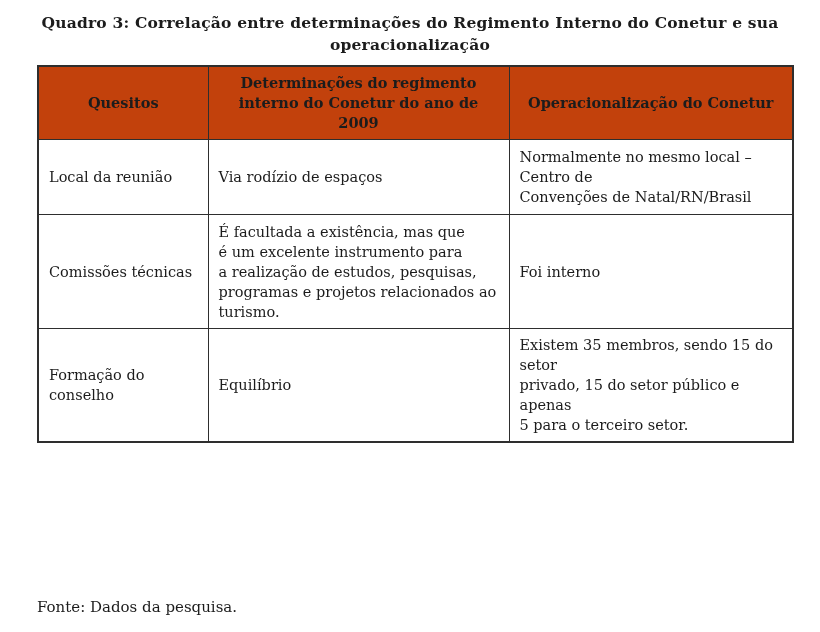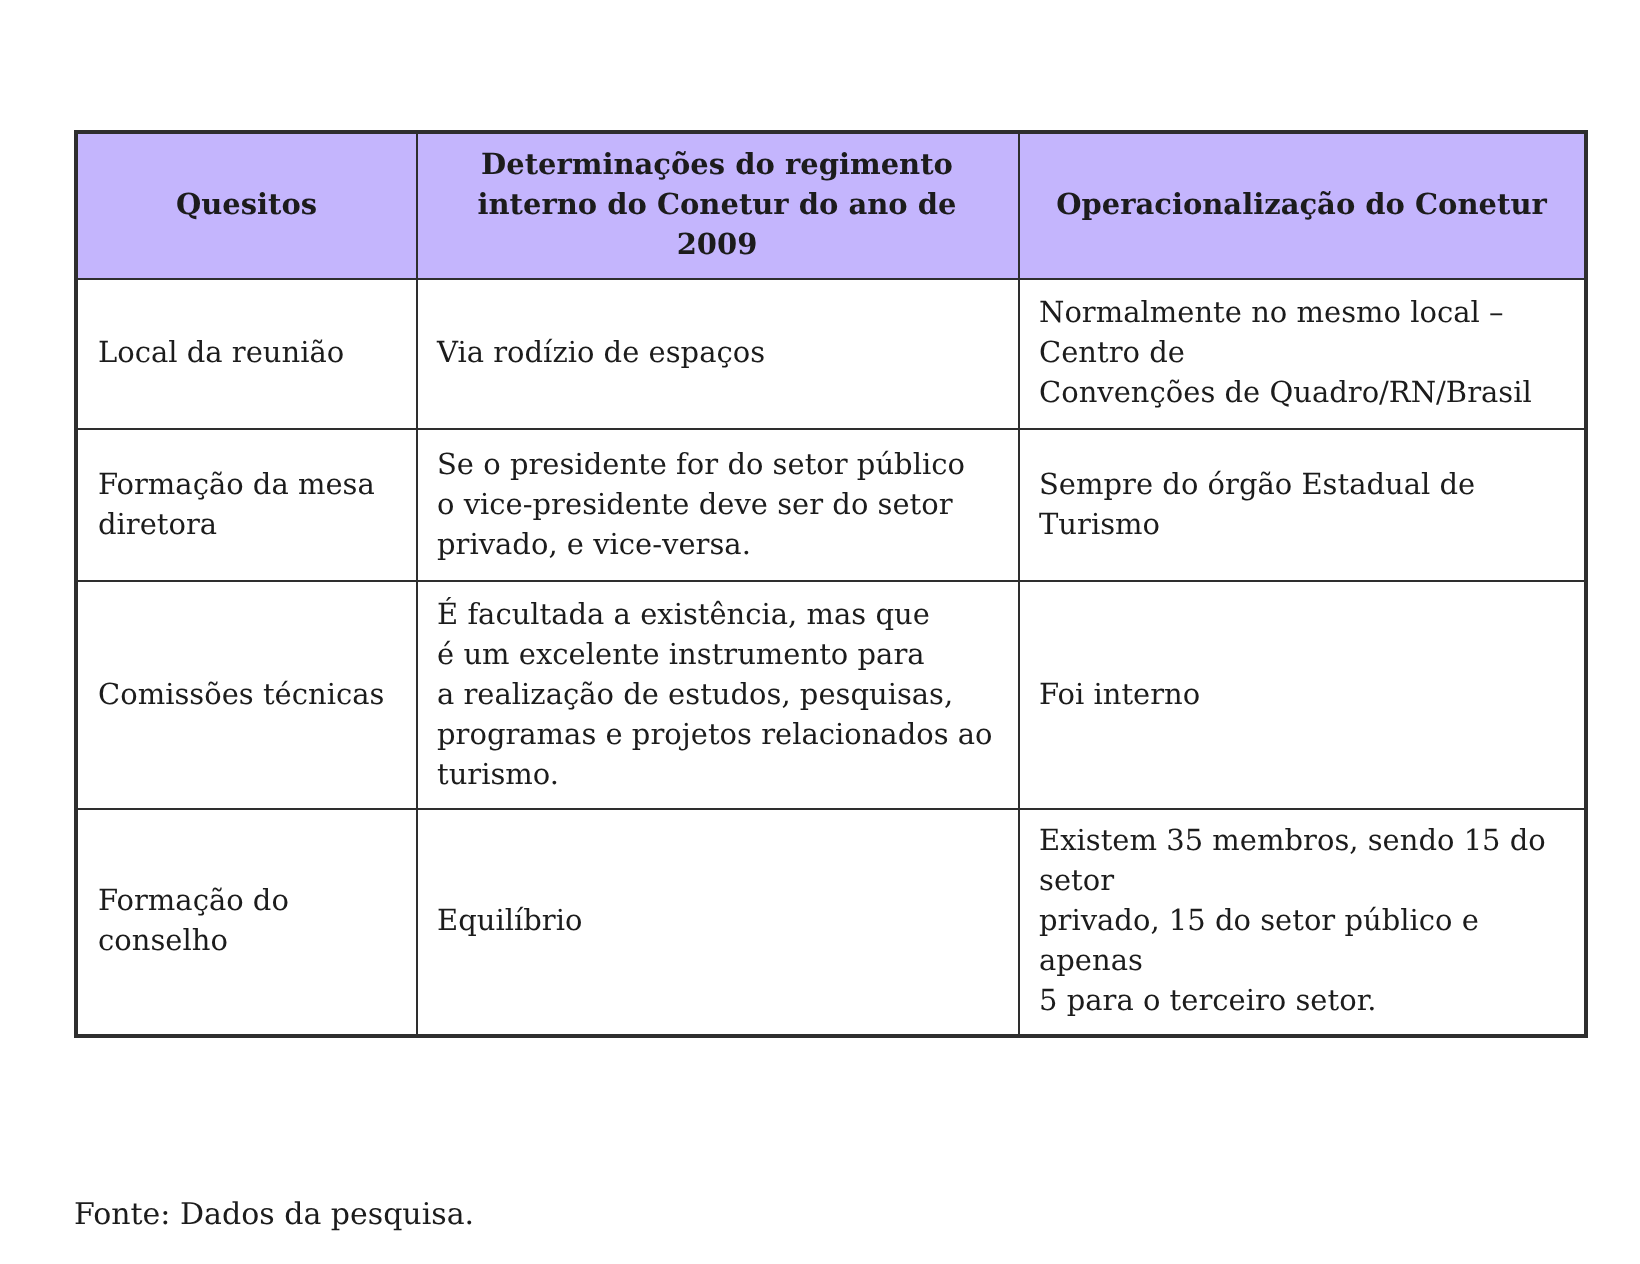--- a/index.html
+++ b/index.html
@@ -43,21 +43,21 @@
   table.quadro col.c3 { width: 284px; }
   table.quadro th, table.quadro td {
     border: 1px solid #2e2e2e;
     vertical-align: middle;
     padding: 6px 8px 6px 10px;
     line-height: 20px;
     white-space: pre-line;
     overflow: hidden;
   }
   table.quadro th {
-    background: #c4b5fd;
+    background: #c2410c;
     font-weight: bold;
     text-align: center;
     height: 48px;
     white-space: normal;
     padding: 6px 10px;
   }
   table.quadro td { text-align: left; }
   tr.r1 td { height: 54px; }
   tr.r2 td { height: 62px; }
   tr.r3 td { height: 63px; }
@@ -70,50 +70,43 @@
     top: 598px;
     font-size: 15px;
   }
   .fonte .label { font-weight: normal; }
 </style>
 </head>
 <body>
 
 <div class="page">
 
+  <div class="title">Quadro 3: Correlação entre determinações do Regimento
+Interno do Conetur e sua operacionalização</div>
 
   <table class="quadro">
     <colgroup>
       <col class="c1">
         <col class="c2">
         <col class="c3">
     </colgroup>
     <thead>
       <tr>
         <th>Quesitos</th>
         <th>Determinações do regimento interno do Conetur do ano de 2009</th>
         <th>Operacionalização do Conetur</th>
       </tr>
     </thead>
     <tbody>
       <tr class="r2">
         <td>Local da reunião</td>
         <td>Via rodízio de espaços</td>
         <td>Normalmente no mesmo local –
 Centro de
-Convenções de Quadro/RN/Brasil</td>
-      </tr>
-      <tr class="r3">
-        <td>Formação da mesa
-diretora</td>
-        <td>Se o presidente for do setor público
-o vice-presidente deve ser do setor
-privado, e vice-versa.</td>
-        <td>Sempre do órgão Estadual de
-Turismo</td>
+Convenções de Natal/RN/Brasil</td>
       </tr>
       <tr class="r5">
         <td>Comissões técnicas</td>
         <td>É facultada a existência, mas que
 é um excelente instrumento para
 a realização de estudos, pesquisas,
 programas e projetos relacionados ao
 turismo.</td>
         <td>Foi interno</td>
       </tr>

